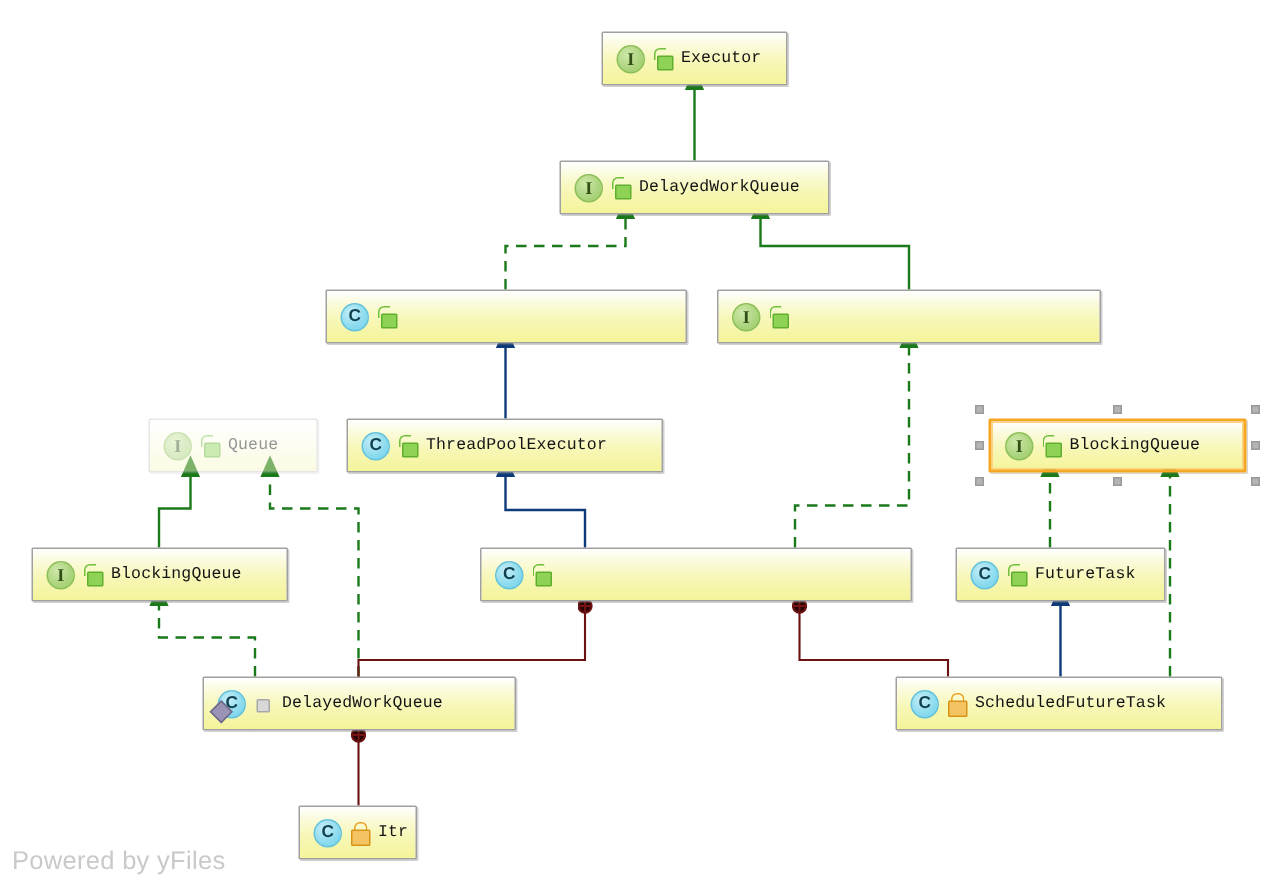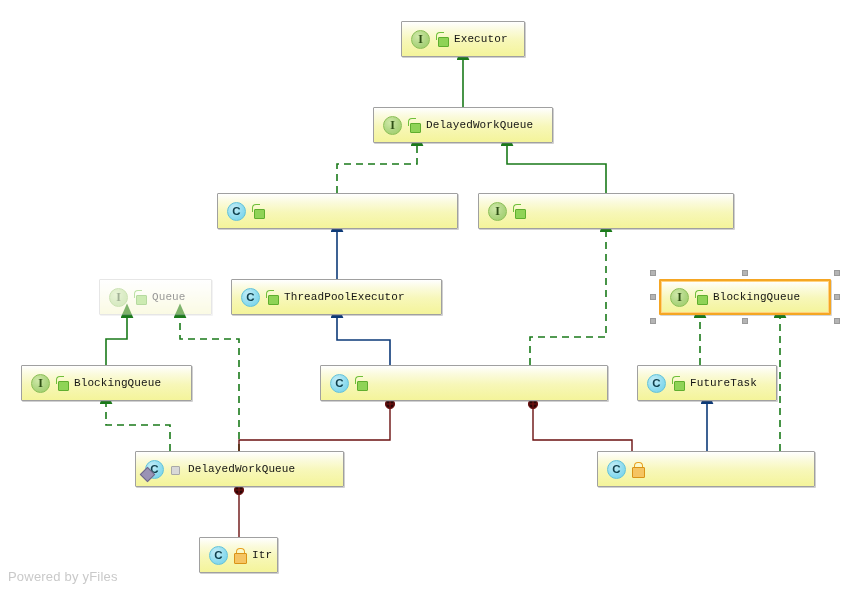--- a/index.html
+++ b/index.html
@@ -183,21 +183,21 @@
     border: 1px solid #9a9a9a;
     box-sizing: border-box;
   }
 
   
   #watermark {
     position: absolute;
     left: 8px;
     bottom: 8px;
     font-family: "Liberation Sans", sans-serif;
-    font-size: 13px;
+    font-size: 17px;
     color: #c9c9c9;
     letter-spacing: 0.2px;
     user-select: none;
   }
 </style>
 </head>
 <body>
 
 <div id="canvas">
 
@@ -362,20 +362,21 @@
       </div>
       <div class="uml-node" style="left: 597px; top: 451px; width: 218px; height: 36px;">
         <span class="badge klass">
           <span class="disc"></span>
           <span class="glyph">C</span>
         </span>
         <span class="vis closed">
           <span class="shackle"></span>
           <span class="body"></span>
         </span>
+        <span class="label">ScheduledFutureTask</span>
       </div>
       <div class="uml-node" style="left: 199px; top: 537px; width: 79px; height: 36px;">
         <span class="badge klass">
           <span class="disc"></span>
           <span class="glyph">C</span>
         </span>
         <span class="vis closed">
           <span class="shackle"></span>
           <span class="body"></span>
         </span>

